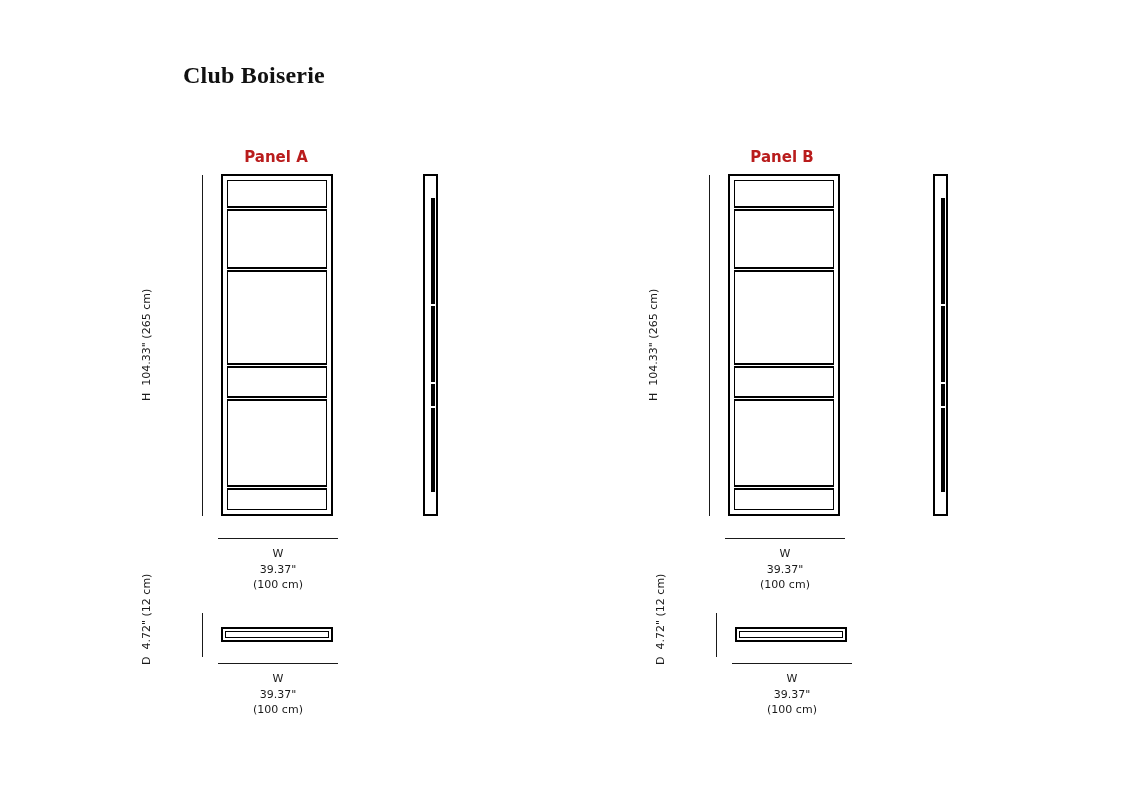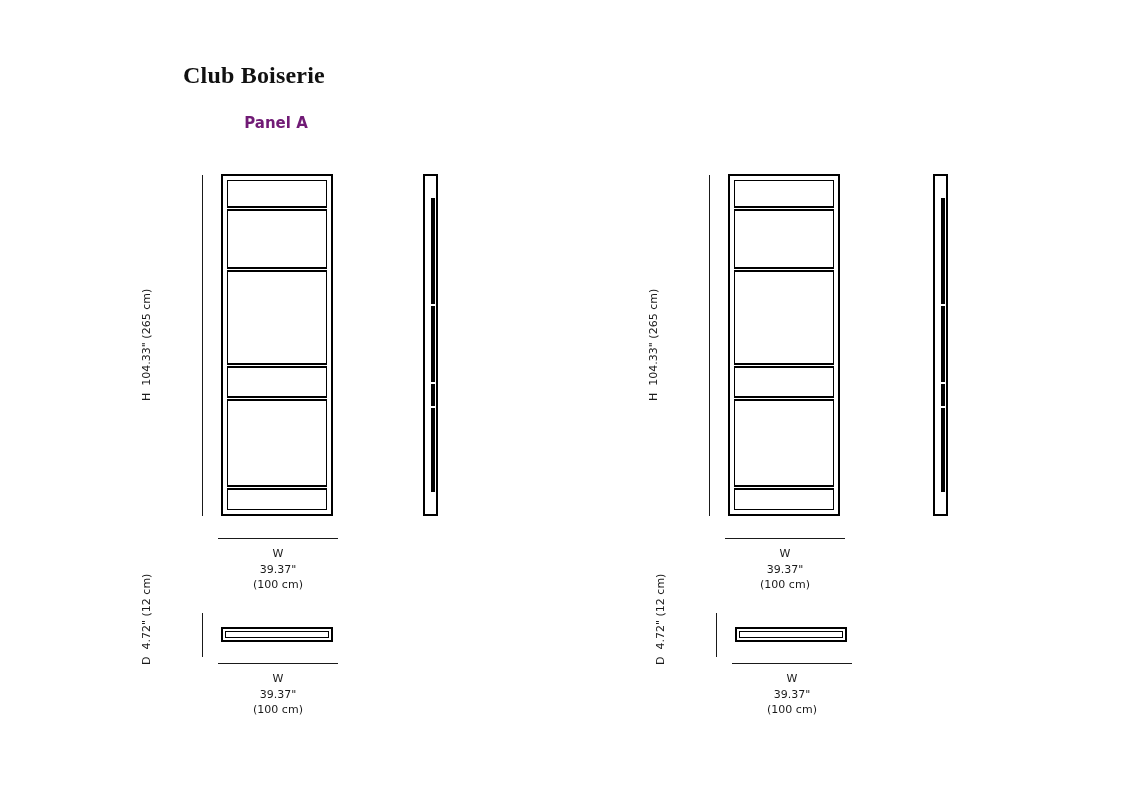--- a/index.html
+++ b/index.html
@@ -37,26 +37,26 @@
     position: absolute;
     top: 0;
     width: 520px;
     height: 800px;
   }
   .panel-group.panel-a { left: 0px; }
   .panel-group.panel-b { left: 507px; }
 
   .panel-caption {
     position: absolute;
-    top: 114px;
+    top: 148px;
     width: 260px;
     text-align: center;
     font-size: 15px;
     font-weight: 700;
-    color: #701a75;
+    color: #b91c1c;
   }
   .panel-a .panel-caption { left: 146px; }
   .panel-b .panel-caption { left: 145px; }
 
   
   .front-view {
     position: absolute;
     top: 174px;
     width: 112px;
     height: 342px;
@@ -218,20 +218,21 @@
       <div class="plan-core"></div>
     </div>
 
     <div class="dim-line-h" style="left:218px; top:663px; width:120px;"></div>
     <div class="dim-label-h" style="left:198px; top:671px; width:160px;"><span>W</span><br><span>39.37"</span><br><span>(100 cm)</span></div>
 
   </div>
 
   <div class="panel-group panel-b">
 
+    <div class="panel-caption">Panel B</div>
 
     <div class="dim-line-v" style="left:202px; top:175px; height:341px;"></div>
     <div class="dim-label-v" style="left:140px; top:285px; width:60px; height:120px;"><span>H</span>  <span>104.33"</span> <span>(265 cm)</span></div>
 
     <div class="front-view">
       <div class="front-inner"></div>
       <div class="shelf" style="top:8.8%;"></div>
       <div class="shelf" style="top:27.0%;"></div>
       <div class="shelf" style="top:55.2%;"></div>
       <div class="shelf" style="top:65.2%;"></div>

